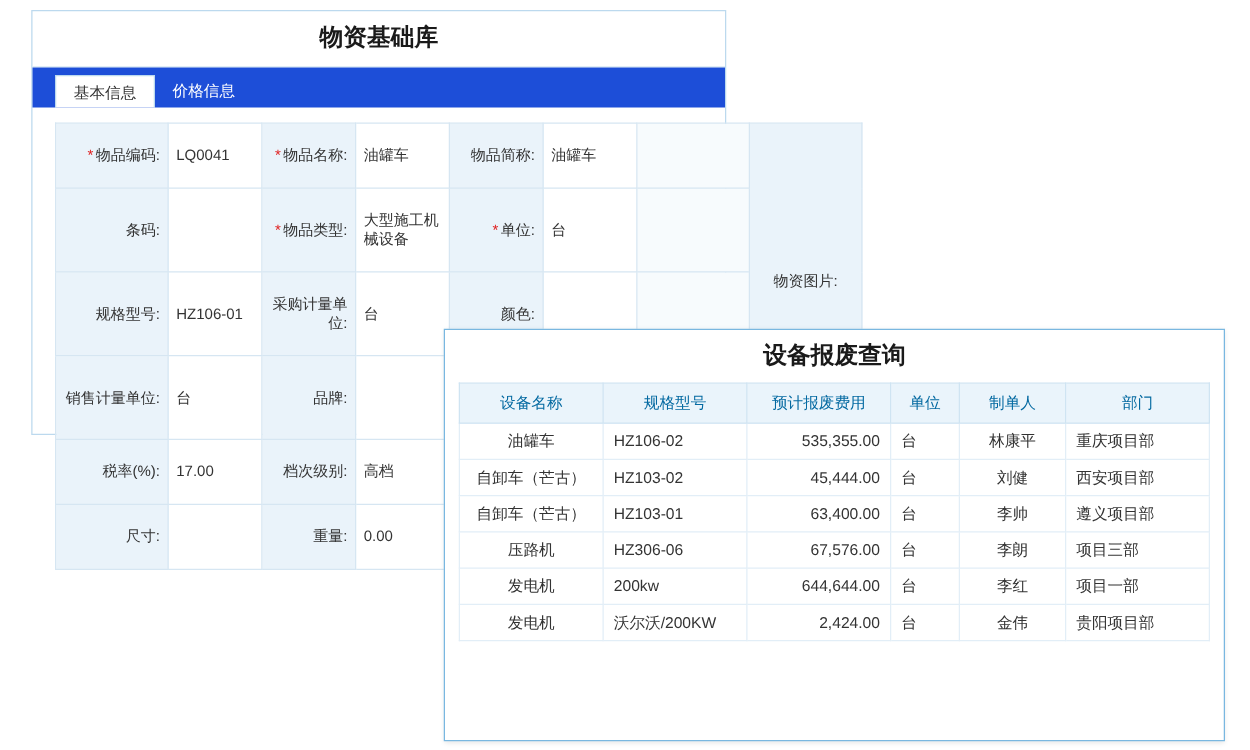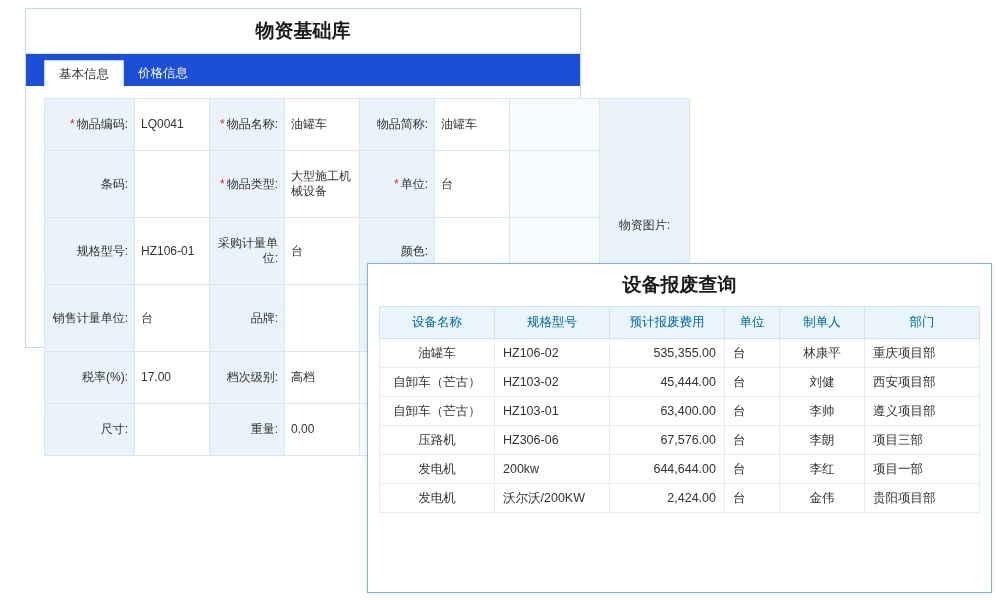--- a/index.html
+++ b/index.html
@@ -102,21 +102,20 @@
   .win2 {
     position: absolute;
     left: 355px;
     top: 263px;
     width: 625px;
     height: 330px;
     background: #ffffff;
     border: 1px solid #79b7e0;
     box-sizing: border-box;
     box-shadow: 0 1px 4px rgba(0,0,0,0.10);
-    margin-left: 12px;
   }
   .win2-title {
     height: 42px;
     line-height: 42px;
     text-align: center;
     font-size: 19px;
     font-weight: bold;
     color: #1a1a1a;
   }
   table.grid {

